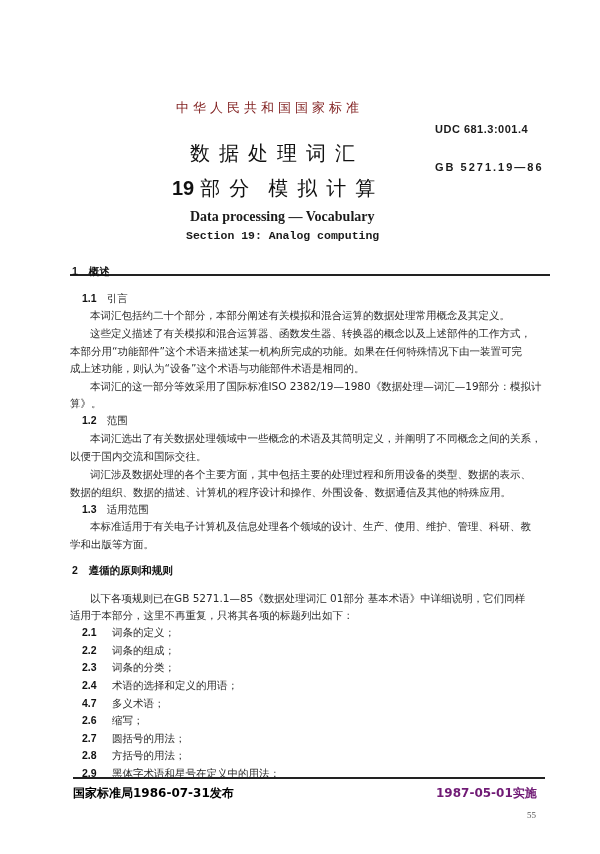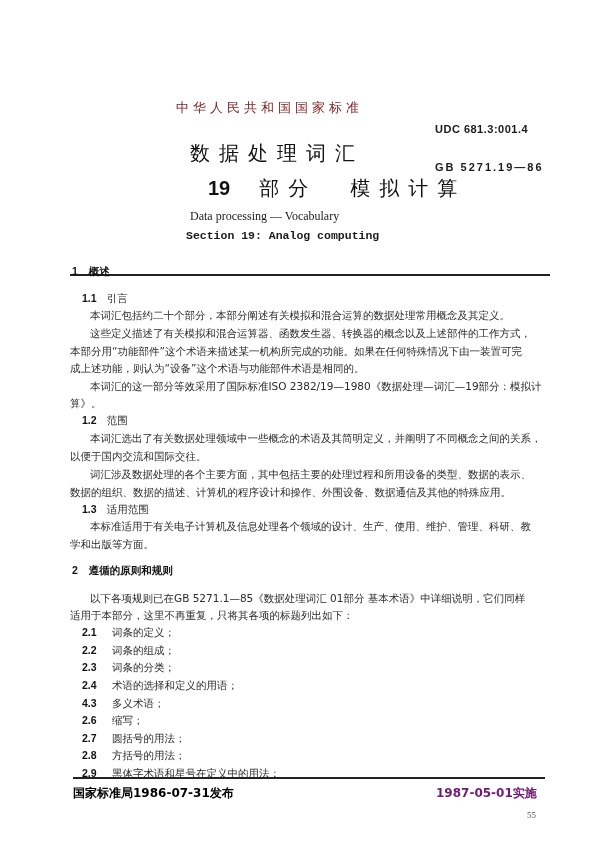--- a/index.html
+++ b/index.html
@@ -6,24 +6,24 @@
   body {
     width: 600px; height: 854px; background: #ffffff; position: relative; overflow: hidden;
     font-family: "DejaVu Serif", "Liberation Serif", serif; color: #1a1a1a;
   }
   .abs { position: absolute; white-space: nowrap; }
   .hdr-country { left: 176px; top: 99px; font-size: 13px; letter-spacing: 4px; font-family: "DejaVu Sans", sans-serif; color:#7f1d1d; }
   .udc { left: 435px; top: 123px; font-size: 11px; font-weight: bold; font-family: "Liberation Sans", sans-serif; letter-spacing: 0.5px; }
   .gb { left: 435px; top: 161px; font-size: 11px; font-weight: bold; font-family: "Liberation Sans", sans-serif; letter-spacing: 2px; }
   .title1 { left: 190px; top: 140px; font-size: 20px; letter-spacing: 9px; font-family: "DejaVu Sans", sans-serif; color:#111; }
   .title2 { left: 172px; top: 175px; font-size: 20px; font-family: "DejaVu Sans", sans-serif; color:#111; }
-  .title2 .num { font-weight: bold; font-family: "Liberation Sans", sans-serif; margin-right: 6px; margin-left: 36px; }
-  .title2 .t { letter-spacing: 9px; margin-left: 23px; }
+  .title2 .num { font-weight: bold; font-family: "Liberation Sans", sans-serif; margin-right: 6px; }
+  .title2 .t { letter-spacing: 9px; }
   .title2 .gap { display: inline-block; width: 10px; }
-  .eng1 { left: 190px; top: 209px; font-size: 12px; font-weight: normal; font-family: "Liberation Serif", serif; }
+  .eng1 { left: 190px; top: 209px; font-size: 14px; font-weight: bold; font-family: "Liberation Serif", serif; }
   .eng2 { left: 186px; top: 229px; font-size: 11.5px; font-weight: bold; font-family: Liberation Mono, monospace; }
   .rule { position: absolute; height: 2px; background: #222; }
   .rule-top { left: 70px; top: 274px; width: 480px; }
   .rule-bottom { left: 73px; top: 777px; width: 472px; }
   .body-text { font-size: 10.5px; color: #2a2a2a; font-family: "DejaVu Sans", sans-serif; }
   .sec-num { font-weight: bold; font-family: "Liberation Sans", sans-serif; color:#111; }
   .sec-h { font-weight: bold; color:#111; }
   .footer-left { left: 73px; top: 785px; font-size: 12px; font-weight: bold; font-family: "DejaVu Sans", sans-serif; color:#000000; }
   .footer-right { left: 436px; top: 785px; font-size: 12px; font-weight: bold; font-family: "DejaVu Sans", sans-serif; color:#701a75; }
   .page-num { left: 527px; top: 810px; font-size: 9px; color:#555; font-family: "Liberation Serif", serif; }
@@ -74,21 +74,21 @@
   <span class="sec-num">2</span>&nbsp;&nbsp;&nbsp;<span>遵循的原则和规则</span>
 </div>
 <div class="abs body-text" style="left:90px;top:592px;">以下各项规则已在GB  5271.1—85《数据处理词汇  01部分  基本术语》中详细说明，它们同样</div>
 <div class="abs body-text" style="left:70px;top:609px;">适用于本部分，这里不再重复，只将其各项的标题列出如下：</div>
 
 <div>
   <div class="abs body-text" style="left:82px;top:626px;"><span class="sec-num" style="display:inline-block;width:30px;">2.1</span><span>词条的定义；</span></div>
   <div class="abs body-text" style="left:82px;top:644px;"><span class="sec-num" style="display:inline-block;width:30px;">2.2</span><span>词条的组成；</span></div>
   <div class="abs body-text" style="left:82px;top:661px;"><span class="sec-num" style="display:inline-block;width:30px;">2.3</span><span>词条的分类；</span></div>
   <div class="abs body-text" style="left:82px;top:679px;"><span class="sec-num" style="display:inline-block;width:30px;">2.4</span><span>术语的选择和定义的用语；</span></div>
-  <div class="abs body-text" style="left:82px;top:697px;"><span class="sec-num" style="display:inline-block;width:30px;">4.3</span><span>多义术语；</span></div>
+  <div class="abs body-text" style="left:82px;top:697px;"><span class="sec-num" style="display:inline-block;width:30px;">4.7</span><span>多义术语；</span></div>
   <div class="abs body-text" style="left:82px;top:714px;"><span class="sec-num" style="display:inline-block;width:30px;">2.6</span><span>缩写；</span></div>
   <div class="abs body-text" style="left:82px;top:732px;"><span class="sec-num" style="display:inline-block;width:30px;">2.7</span><span>圆括号的用法；</span></div>
   <div class="abs body-text" style="left:82px;top:749px;"><span class="sec-num" style="display:inline-block;width:30px;">2.8</span><span>方括号的用法；</span></div>
   <div class="abs body-text" style="left:82px;top:767px;"><span class="sec-num" style="display:inline-block;width:30px;">2.9</span><span>黑体字术语和星号在定义中的用法；</span></div>
 </div>
 
 <div class="rule rule-bottom"></div>
 
 <div class="abs footer-left">国家标准局1986-07-31发布</div>
 <div class="abs footer-right">1987-05-01实施</div>

